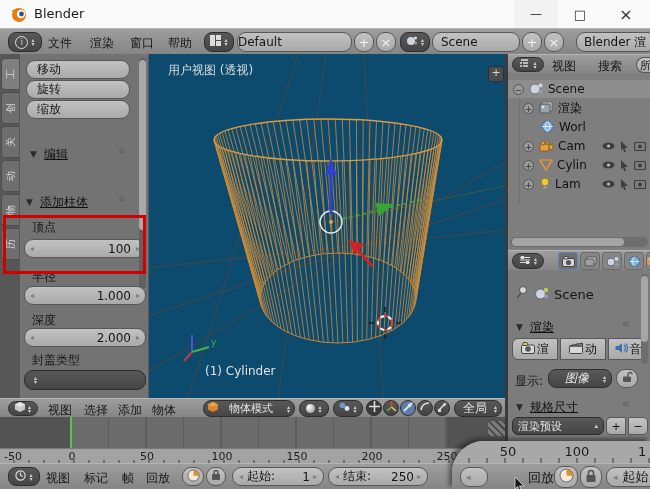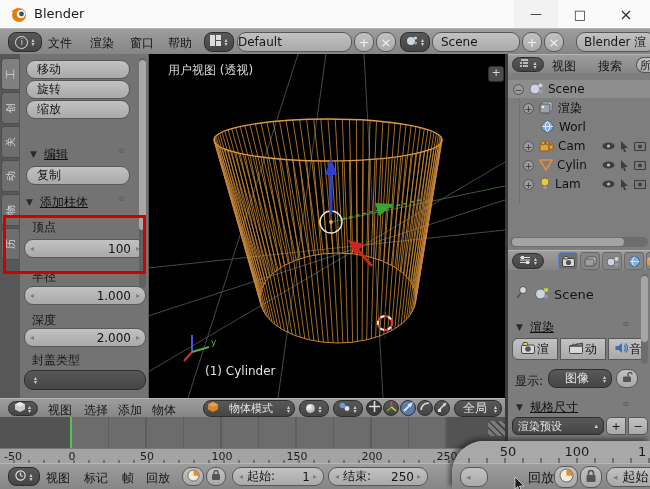--- a/index.html
+++ b/index.html
@@ -105,21 +105,21 @@
       <span style="color:#f2f2f2;font-size:13px;">+</span>
     </div>
     <div class="ab btn" style="left:544px;top:3px;width:20px;height:20px;">
       <span style="color:#f2f2f2;font-size:13px;">×</span>
     </div>
     <div class="ab btn" style="left:576px;top:3px;width:80px;height:20px;justify-content:flex-start;padding-left:7px;">
       <span>Blender 渲</span>
     </div>
   </div>
 
-  <div class="ab" style="left:148px;top:54px;width:357px;height:344px;background:#000000;overflow:hidden;">
+  <div class="ab" style="left:148px;top:54px;width:357px;height:344px;background:#0c4a6e;overflow:hidden;">
     <svg class="ab" style="left:0;top:0;" width="357" height="344">
 
       <g stroke="#484848" stroke-width="1">
         <line x1="0" y1="318" x2="357" y2="108"></line>
           <line x1="0" y1="262" x2="357" y2="146"></line>
         <line x1="0" y1="214" x2="357" y2="176"></line>
           <line x1="40" y1="344" x2="150" y2="0"></line>
         <line x1="130" y1="344" x2="178" y2="0"></line>
           <line x1="235" y1="344" x2="216" y2="0"></line>
       </g>
@@ -290,23 +290,20 @@
     <div class="ab btn" style="left:6px;top:6px;width:104px;height:19px;justify-content:flex-start;padding-left:10px;">
         <span>移动</span>
       </div>
     <div class="ab btn" style="left:6px;top:46px;width:104px;height:19px;justify-content:flex-start;padding-left:10px;">
         <span>缩放</span>
       </div>
 
     <span class="ab tri" style="left:10px;top:95px;">▼</span>
     <span class="ab panelhdr" style="left:24px;top:92px;">编辑</span>
     <span class="ab grip" style="left:98px;top:92px;">≡</span>
-    <div class="ab btn" style="left:6px;top:112px;width:104px;height:19px;justify-content:flex-start;padding-left:10px;">
-        <span>复制</span>
-      </div>
 
     <span class="ab tri" style="left:6px;top:143px;">▼</span>
     <span class="ab panelhdr" style="left:20px;top:140px;">添加柱体</span>
     <span class="ab grip" style="left:98px;top:140px;">≡</span>
 
     <span class="ab tx" style="left:12px;top:165px;">顶点</span>
     <div class="ab btn slider" style="left:4px;top:185px;width:122px;height:19px;padding:0 5px;">
       <span class="stepL">◂</span>
       <span class="val">100</span>
       <span class="stepR">▸</span>
@@ -700,21 +697,21 @@
     </div>
     <div class="ab btn" style="left:100px;top:68px;width:40px;height:22px;border-radius:0 6px 6px 0;">
       <span style="margin-right:2px;"><svg width="13" height="12">
             <polygon points="0.5,4 3.5,4 7,1 7,11 3.5,8 0.5,8" fill="#3d6fb4"></polygon>
             <path d="M9 3 A4 4 0 0 1 9 9 M10.5 1.5 A6 6 0 0 1 10.5 10.5" fill="none" stroke="#3d6fb4" stroke-width="1.2"></path>
           </svg></span>
       <span>音</span>
     </div>
 
     <span class="ab tx" style="left:7px;top:103px;">显示:</span>
-    <div class="ab dbtn" style="left:40px;top:99px;width:64px;height:19px;border-radius:8px;padding:0 5px;">
+    <div class="ab dbtn" style="left:40px;top:99px;width:64px;height:19px;border-radius:8px;padding:0 5px;font-style:italic;">
       <span style="flex:1;text-align:center;font-size:12px;">图像</span>
       <span class="caret">
           <span>▴</span>
           <span>▾</span>
         </span>
     </div>
     <div class="ab btn" style="left:108px;top:99px;width:22px;height:19px;">
       <span><svg width="11" height="12">
             <rect x="1" y="5.5" width="8" height="5.5" rx="1" fill="#555"></rect>
             <path d="M6 5.5 V3.5 A2 2 0 0 1 10 3.5" fill="none" stroke="#555" stroke-width="1.4"></path>

